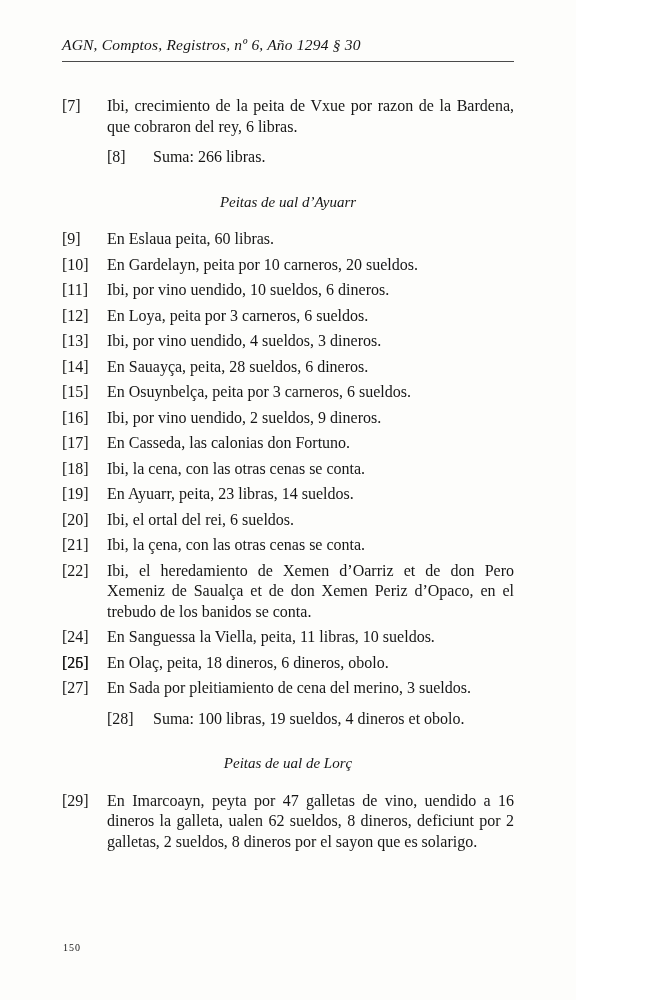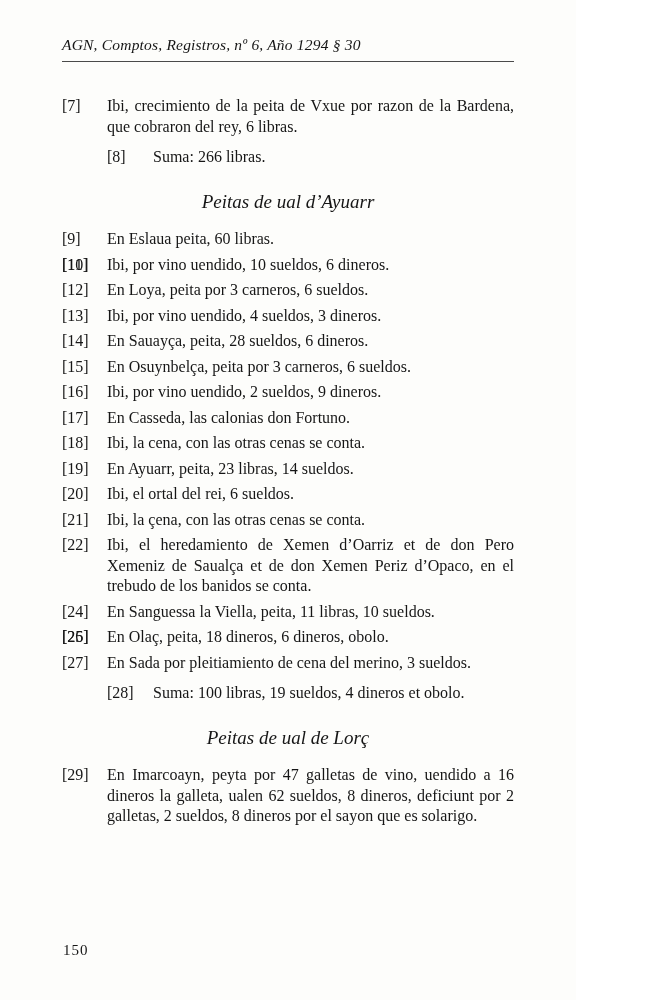--- a/index.html
+++ b/index.html
@@ -49,28 +49,28 @@
     text-align: left;
   }
   .suma .num {
     position: absolute;
     left: 0;
     top: 0;
   }
   .section-heading {
     text-align: center;
     font-style: italic;
-    font-size: 19px;
+    font-size: 15px;
     margin: 24px 0 17px 0;
   }
   .page-number {
     position: absolute;
     left: 63px;
     top: 942px;
-    font-size: 15px;
+    font-size: 10px;
     letter-spacing: 1px;
   }
 </style>
 </head>
 <body>
 
 <div class="page">
 
   <div class="running-head">AGN, Comptos, Registros, nº 6, Año 1294 § 30</div>
 
@@ -88,20 +88,21 @@
 
     <div class="section-heading">Peitas de ual d’Ayuarr</div>
 
     <div class="entry">
       <span class="num">[9]</span>
       <span>En Eslaua peita, 60 libras.</span>
     </div>
 
     <div class="entry">
       <span class="num">[10]</span>
+      <span>En Gardelayn, peita por 10 carneros, 20 sueldos.</span>
     </div>
 
     <div class="entry">
       <span class="num">[11]</span>
       <span>Ibi, por vino uendido, 10 sueldos, 6 dineros.</span>
     </div>
 
     <div class="entry">
       <span class="num">[12]</span>
       <span>En Loya, peita por 3 carneros, 6 sueldos.</span>

